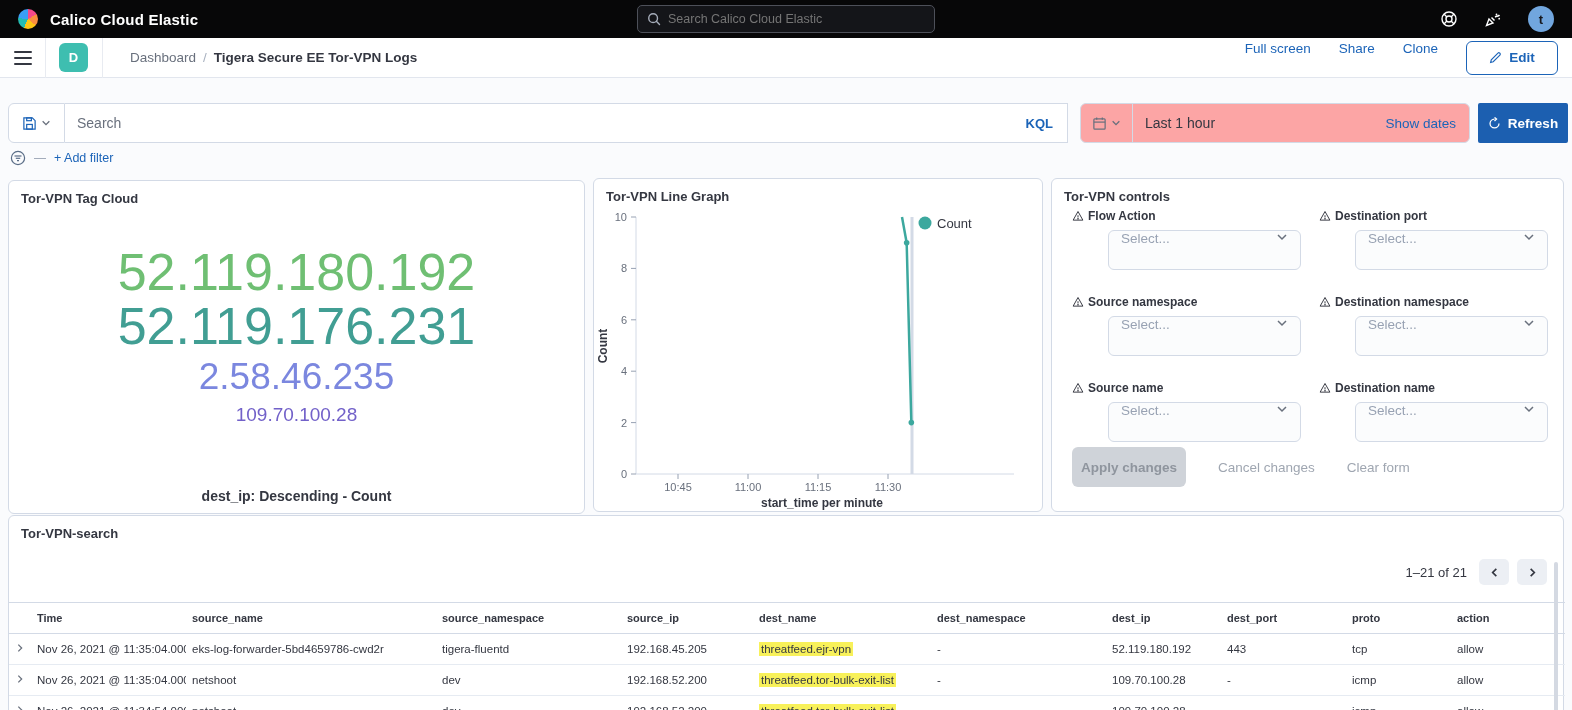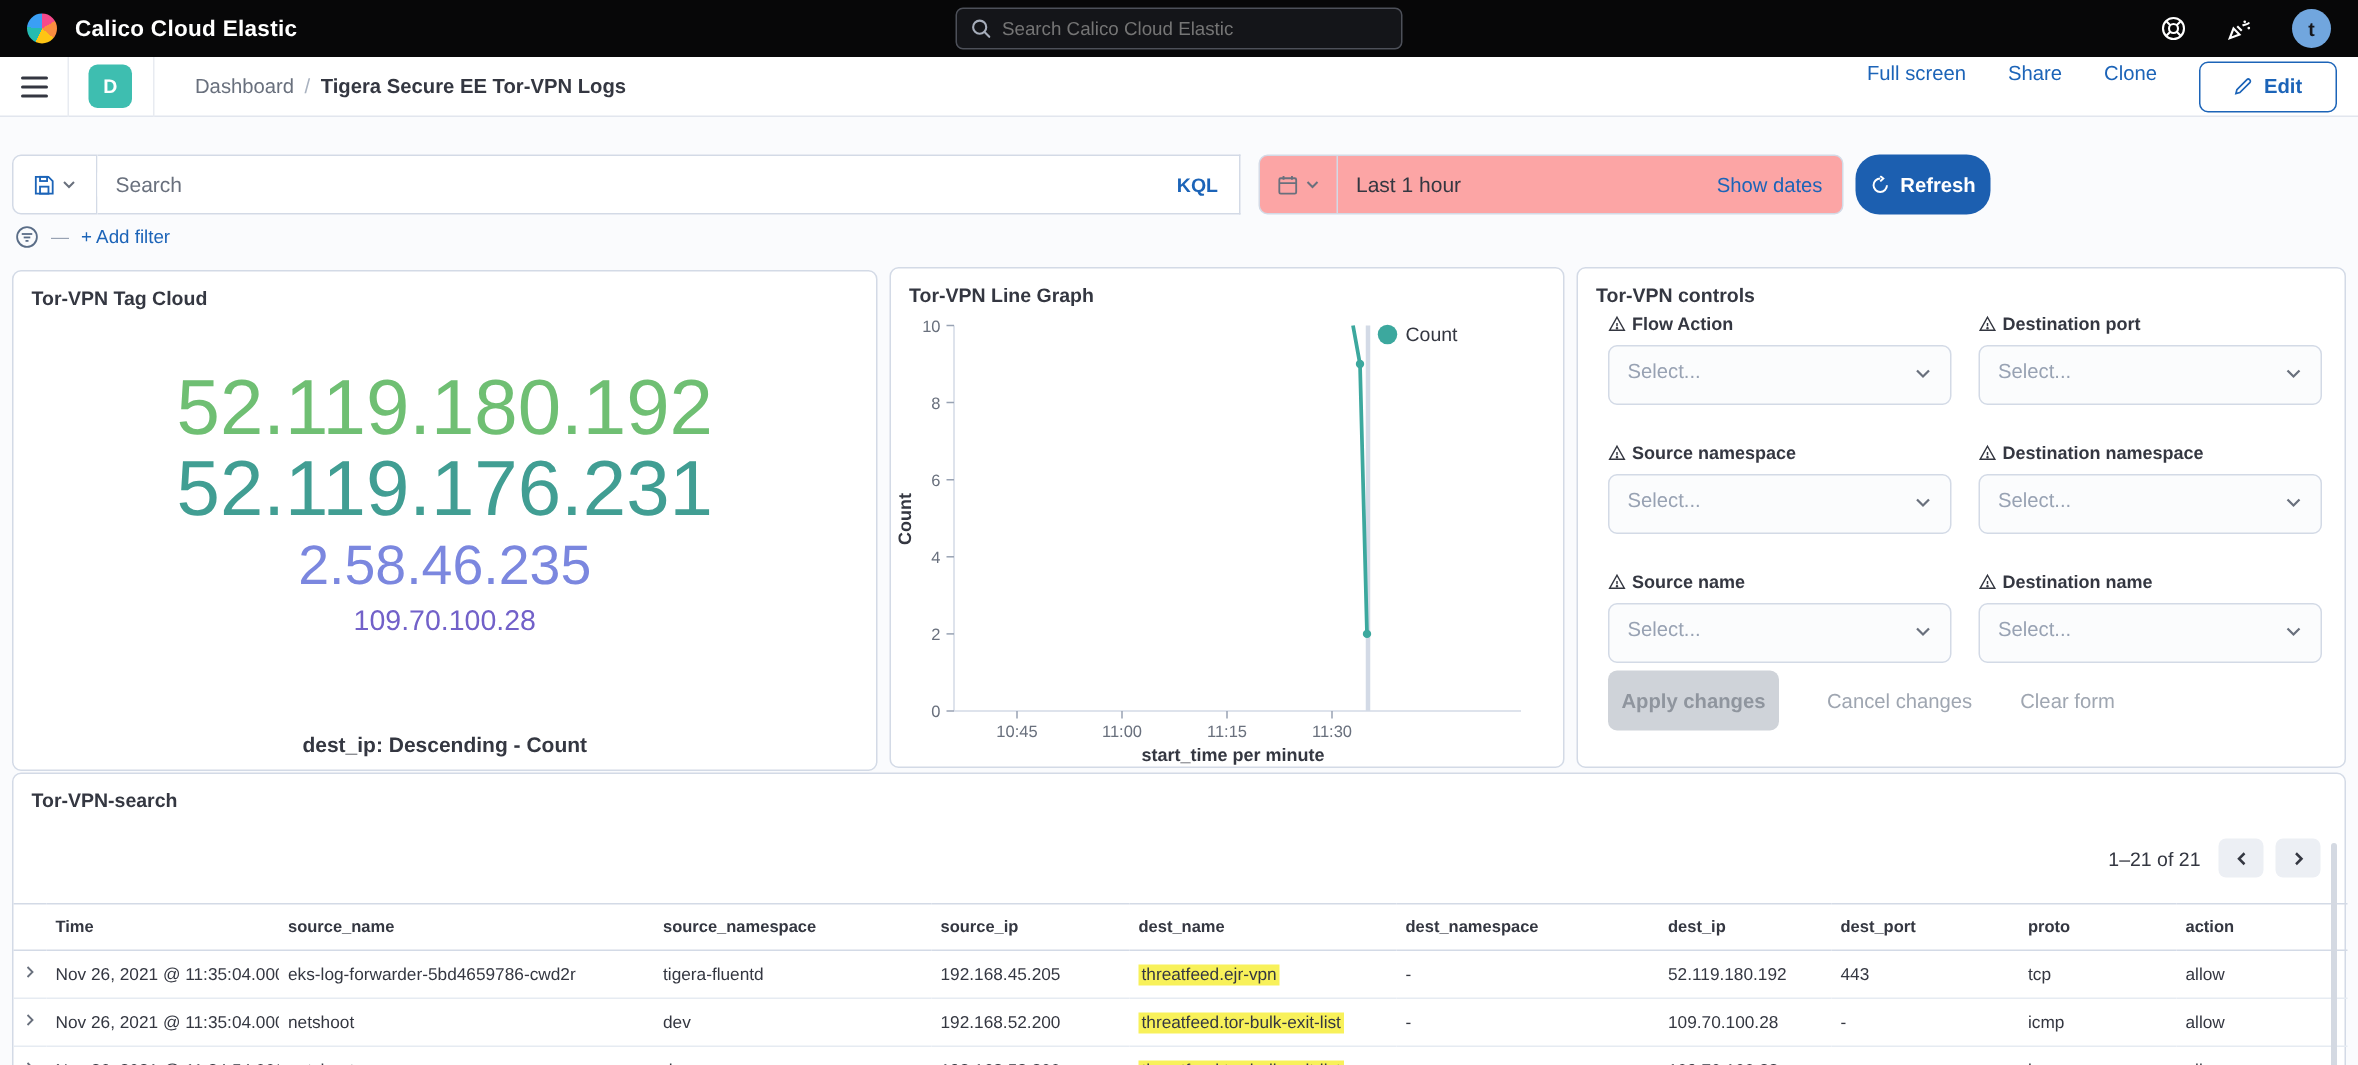--- a/index.html
+++ b/index.html
@@ -23,32 +23,32 @@
   .dash-badge { width:29px; height:29px; border-radius:6px; background:#3ebeb0; color:#fff; font-weight:700; font-size:13px; display:flex; align-items:center; justify-content:center; }
   .crumbs { display:flex; align-items:center; gap:7px; margin-left:14px; font-size:13.5px; }
   .crumb-root { color:#69707d; }
   .crumb-sep { color:#a9b2c0; }
   .crumb-cur { color:#343741; font-weight:700; }
   .nav-right { margin-left:auto; display:flex; align-items:flex-start; gap:28px; }
   .nav-link { color:#1c64b8; font-size:13.5px; cursor:pointer; }
   .edit-btn { height:34px; min-width:92px; border:1px solid #1c64b8; border-radius:6px; background:#fff; color:#1c64b8; font-size:13.5px; font-weight:600; display:flex; align-items:center; justify-content:center; gap:7px; cursor:pointer; }
 
   
-  .querybar { position:absolute; left:8px; top:103px; width:1319px; height:40px; display:flex; }
+  .querybar { position:absolute; left:8px; top:103px; width:1560px; height:40px; display:flex; }
   .sq-btn { width:57px; height:40px; background:#fff; border:1px solid #d3dae6; border-radius:6px 0 0 6px; display:flex; align-items:center; justify-content:center; gap:4px; cursor:pointer; }
   .q-input { flex:1; height:40px; background:#fff; border:1px solid #d3dae6; border-left:0; display:flex; align-items:center; }
   .q-input input { flex:1; border:0; outline:none; font-size:14px; color:#343741; padding:0 12px; font-family:"Liberation Sans",sans-serif; }
   .q-input input::placeholder { color:#69707d; }
   .kql { color:#1c64b8; font-size:13px; font-weight:600; padding:0 14px; cursor:pointer; }
   .qb-gap { width:12px; }
   .datepicker { width:390px; height:40px; background:#fca5a5; border:1px solid #d3dae6; border-radius:6px; display:flex; align-items:center; }
   .dp-cal { width:52px; height:100%; border-right:1px solid #d3dae6; display:flex; align-items:center; justify-content:center; gap:4px; cursor:pointer; }
   .dp-range { font-size:14px; color:#343741; padding-left:12px; }
   .dp-showdates { margin-left:auto; color:#1c64b8; font-size:13.5px; padding-right:13px; cursor:pointer; }
-  .refresh-btn { margin-left:8px; width:90px; height:40px; background:#1c5fb0; border:0; border-radius:16px; color:#fff; font-size:13.5px; font-weight:600; display:flex; align-items:center; justify-content:center; gap:7px; cursor:pointer; font-family:"Liberation Sans",sans-serif; }
+  .refresh-btn { margin-left:8px; width:90px; height:40px; background:#1c5fb0; border:0; border-radius:2px; color:#fff; font-size:13.5px; font-weight:600; display:flex; align-items:center; justify-content:center; gap:7px; cursor:pointer; font-family:"Liberation Sans",sans-serif; }
 
   .filterrow { position:absolute; left:10px; top:150px; display:flex; align-items:center; gap:8px; }
   .filter-dash { color:#98a2b3; font-size:12px; }
   .add-filter { color:#1c64b8; font-size:12.5px; cursor:pointer; }
 
   
   .panel { position:absolute; background:#fff; border:1px solid #d3dae6; border-radius:6px; }
   .panel-title { font-size:13px; font-weight:700; color:#343741; padding:10px 12px 0 12px; }
   #panel-tagcloud { left:8px; top:180px; width:577px; height:334px; }
   #panel-linegraph { left:593px; top:178px; width:450px; height:334px; }
@@ -61,21 +61,21 @@
   .tag.t0 { font-size:52px; }
   .tag.t1 { font-size:52px; }
   .tag.t2 { font-size:37px; margin-top:5px; }
   .tag.t3 { font-size:19px; margin-top:8px; }
   .tc-caption { position:absolute; bottom:9px; width:100%; text-align:center; font-size:14px; font-weight:700; color:#343741; }
 
   
   .ctl-grid { position:absolute; left:20px; top:30px; display:grid; grid-template-columns:229px 229px; column-gap:18px; }
   .field { margin-bottom:25px; }
   .field-label { display:flex; align-items:center; gap:4px; font-size:12px; font-weight:700; color:#343741; margin-bottom:7px; }
-  .select { height:40px; background:#fbfcfd; border:1px solid #d3dae6; border-radius:6px; display:flex; align-items:flex-end; padding:14px 12px; cursor:pointer; }
+  .select { height:40px; background:#fbfcfd; border:1px solid #d3dae6; border-radius:6px; display:flex; align-items:flex-start; padding:0 12px; cursor:pointer;margin-left:36px; }
   .select .ph { color:#98a2b3; font-size:13.5px; flex:1; }
   .ctl-buttons { position:absolute; left:20px; top:268px; display:flex; align-items:center; }
   .apply-btn { width:114px; height:40px; background:#cfd3d9; border:0; border-radius:6px; color:#8f959e; font-size:13.5px; font-weight:600; cursor:default; font-family:"Liberation Sans",sans-serif; }
   .ghost-btn { background:none; border:0; color:#9fa6b1; font-size:13.5px; font-weight:400; margin-left:32px; cursor:default; font-family:"Liberation Sans",sans-serif; }
 
   
   .pagination { position:absolute; right:16px; top:43px; display:flex; align-items:center; gap:8px; }
   .pag-label { font-size:13px; color:#343741; margin-right:4px; }
   .pag-btn { width:30px; height:26px; background:#eceff4; border:0; border-radius:5px; display:flex; align-items:center; justify-content:center; cursor:pointer; }
   table.logs { position:absolute; left:0; top:86px; width:1556px; border-collapse:collapse; table-layout:fixed; }

